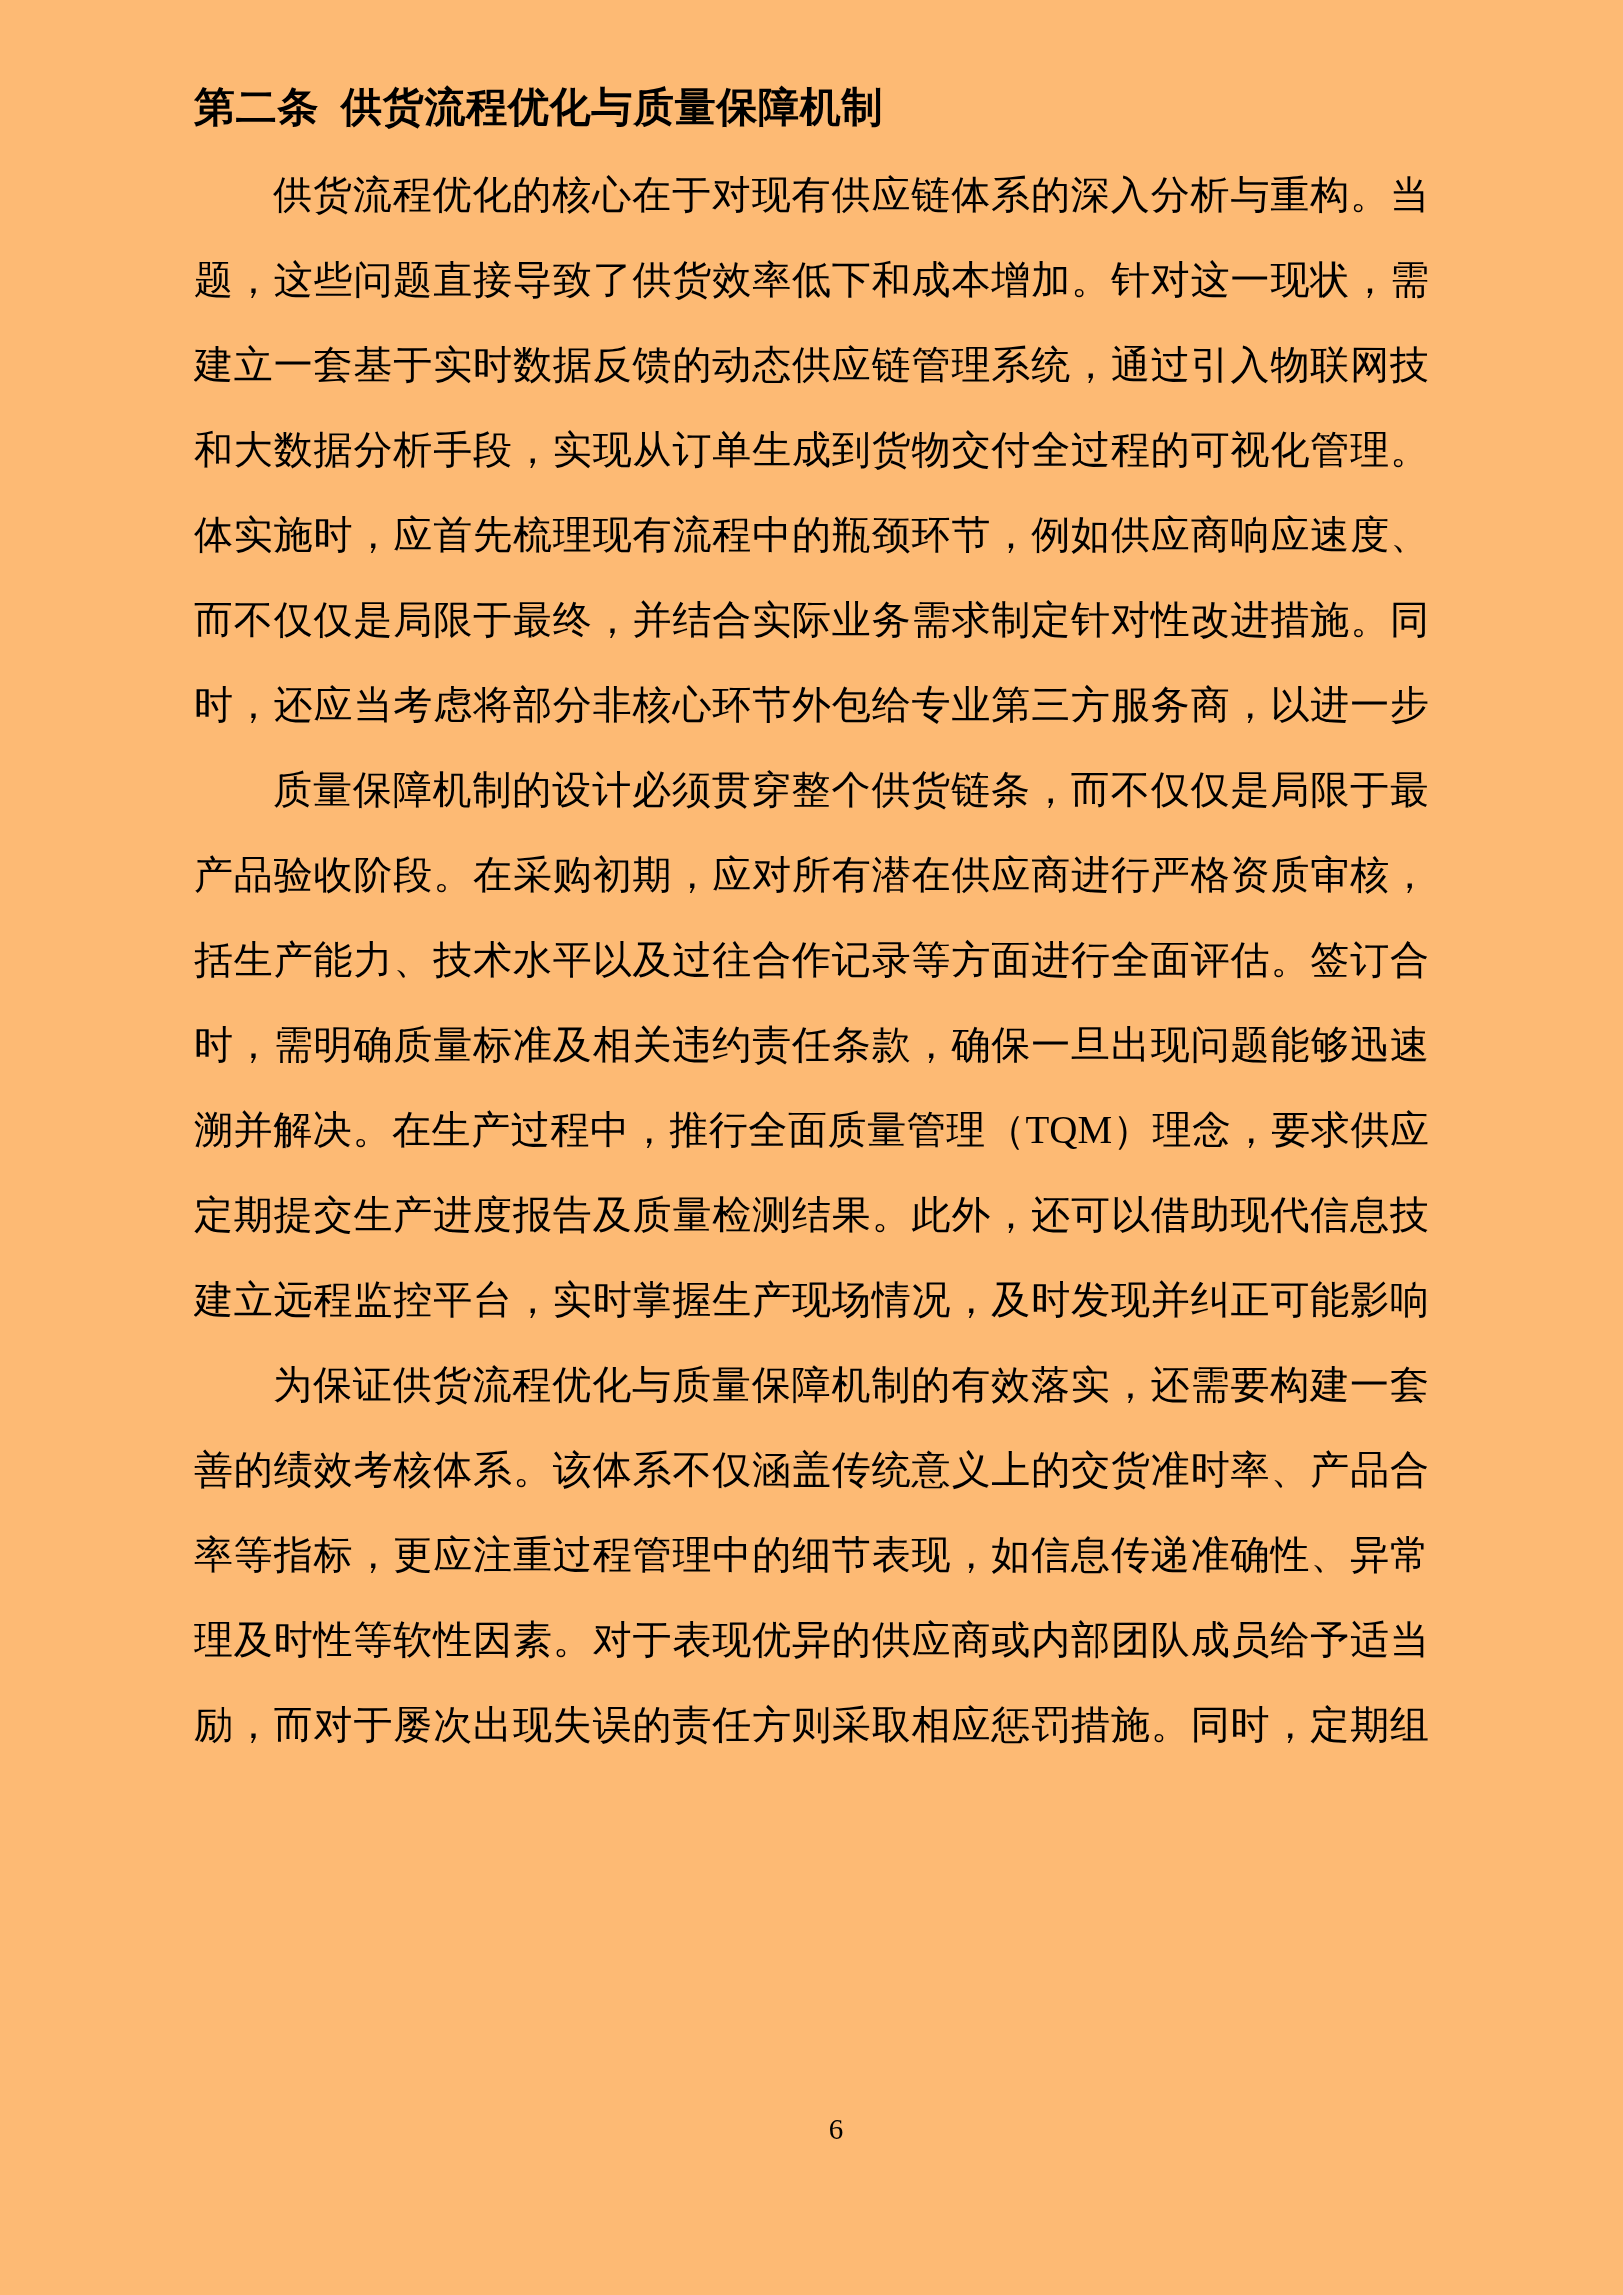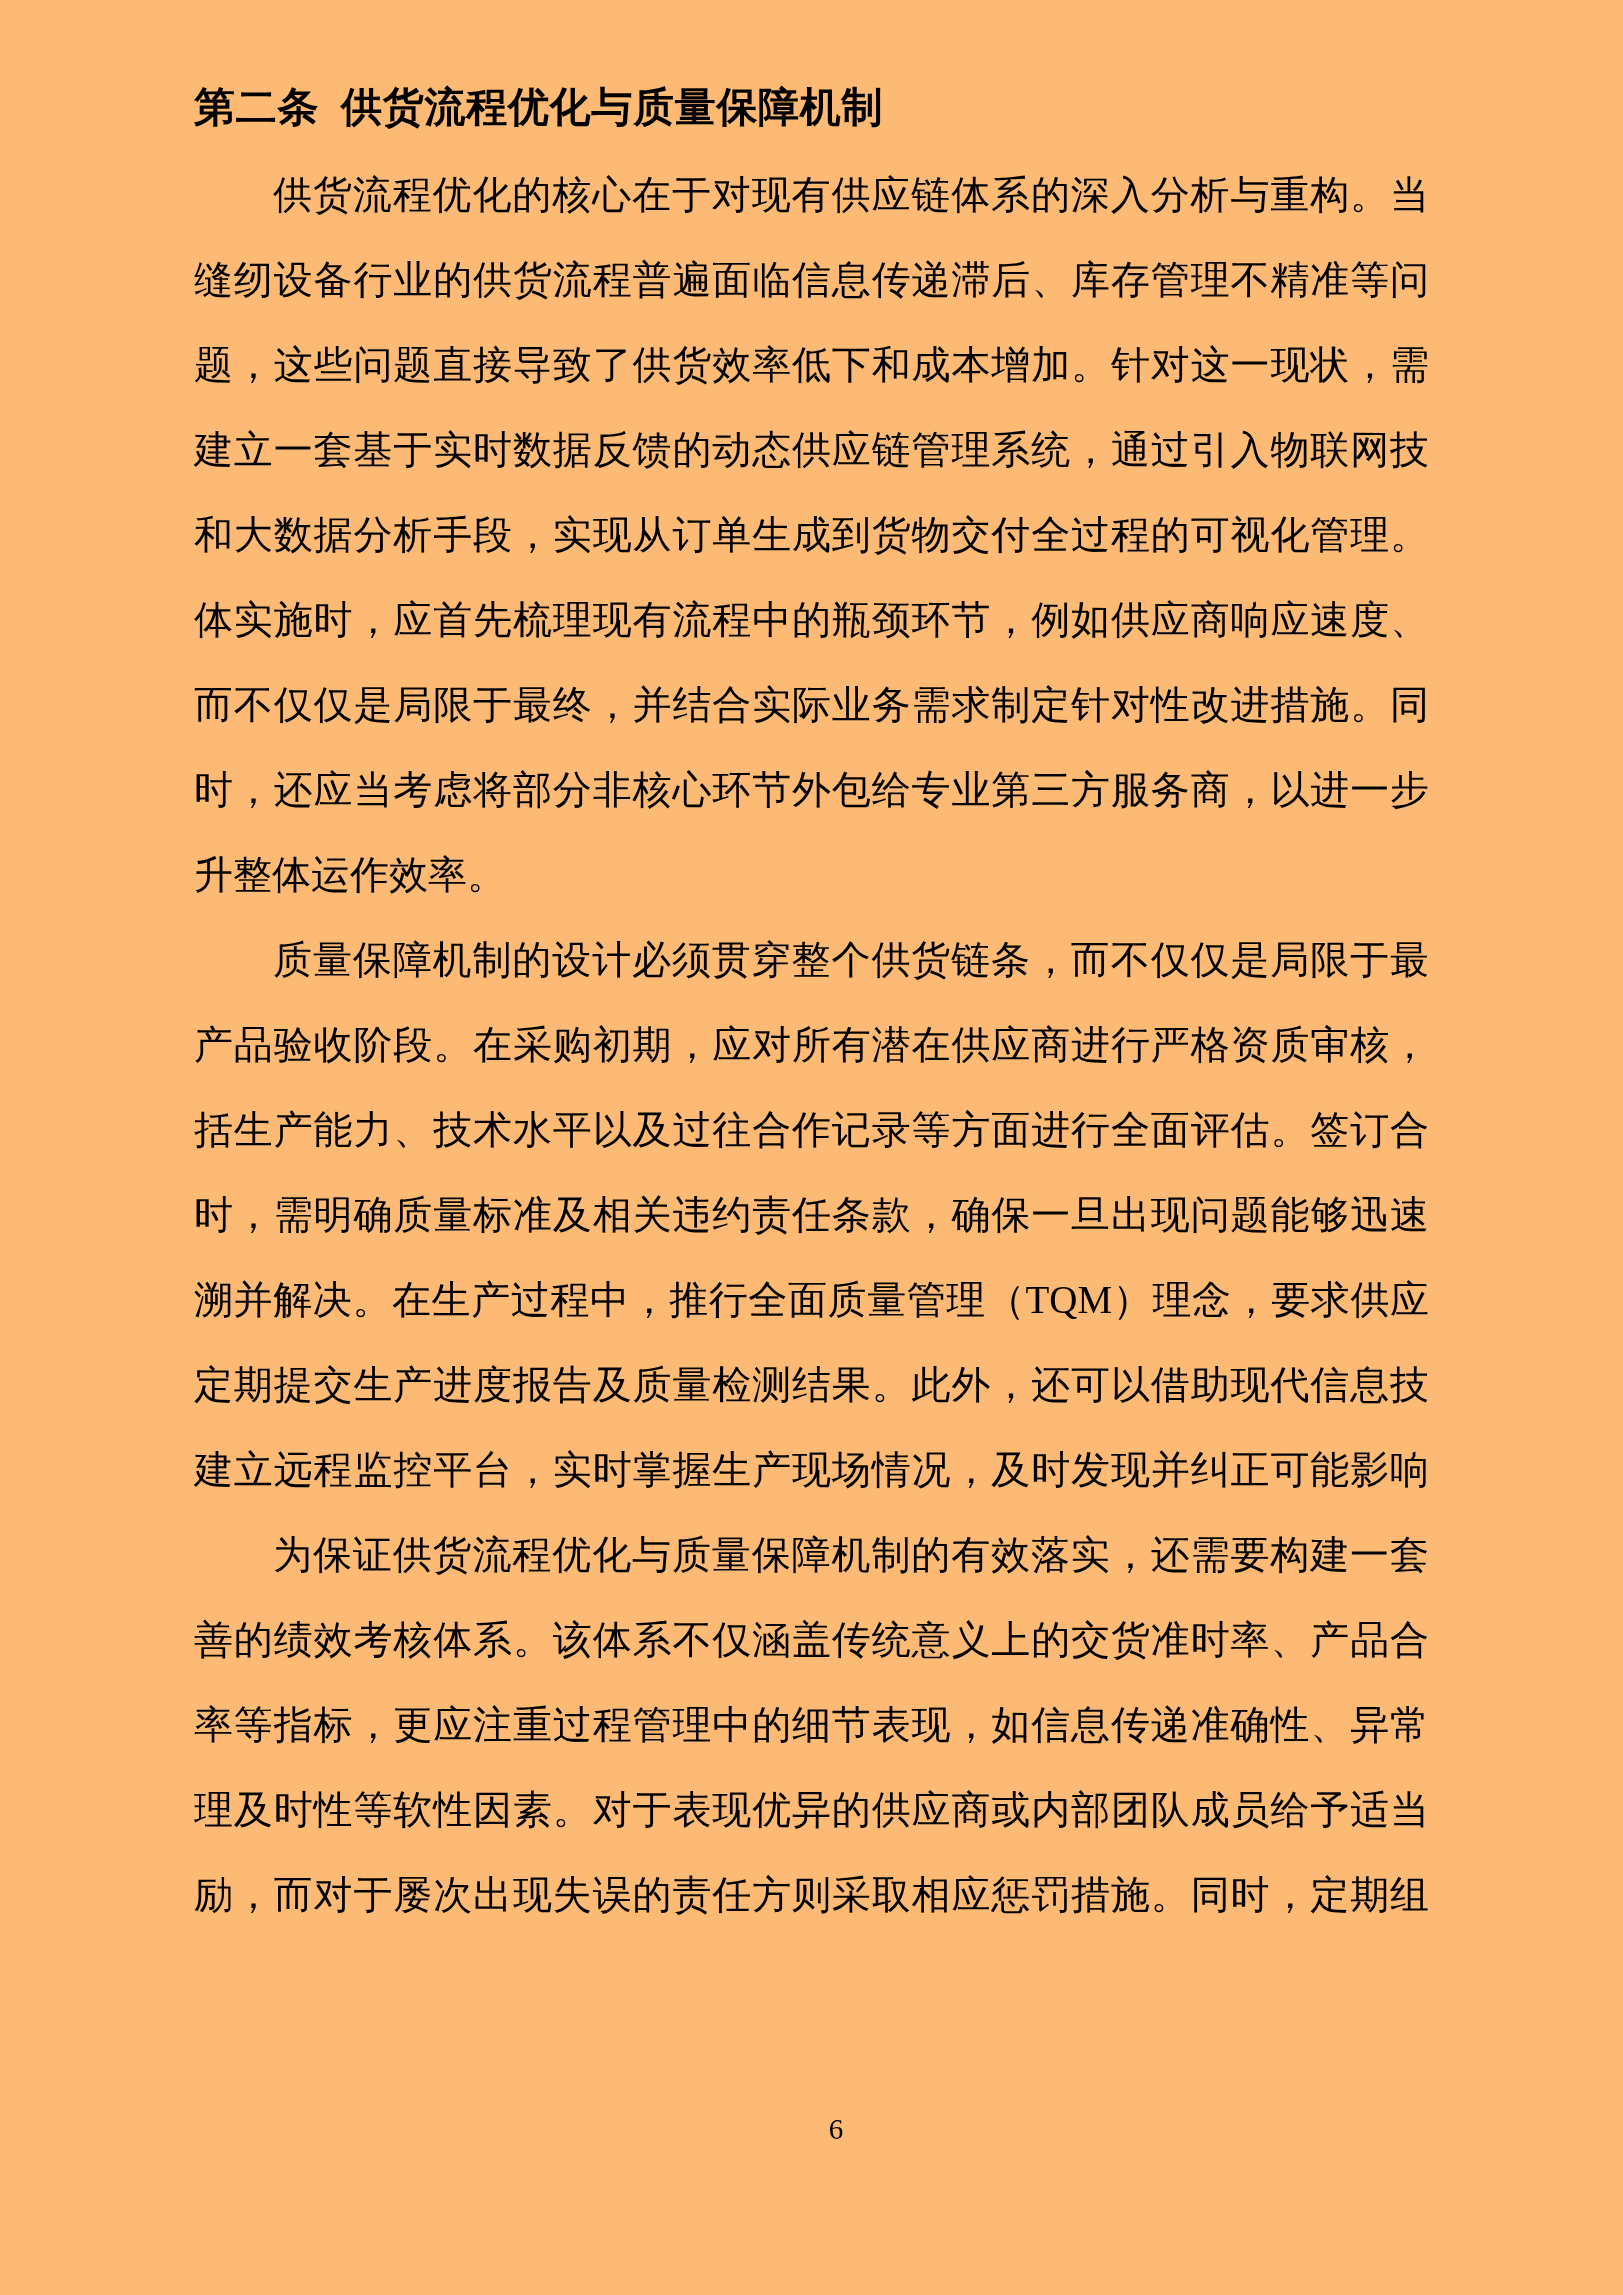--- a/index.html
+++ b/index.html
@@ -70,28 +70,26 @@
 
 <div class="page">
 
   <h1 class="heading">
     <span class="heading-number">第二条</span><span class="heading-title">供货流程优化与质量保障机制</span>
   </h1>
 
   <div class="body-text" id="body-text">
       <div class="para">
         <div class="line first">供货流程优化的核心在于对现有供应链体系的深入分析与重构。当前</div>
-        <div class="line">缝纫设备行业的供货流程普遍面临信息传递滞后、库存管理不精准等问</div>
         <div class="line">题，这些问题直接导致了供货效率低下和成本增加。针对这一现状，需要</div>
         <div class="line">建立一套基于实时数据反馈的动态供应链管理系统，通过引入物联网技术</div>
         <div class="line">和大数据分析手段，实现从订单生成到货物交付全过程的可视化管理。具</div>
         <div class="line">体实施时，应首先梳理现有流程中的瓶颈环节，例如供应商响应速度、物</div>
         <div class="line">而不仅仅是局限于最终，并结合实际业务需求制定针对性改进措施。同</div>
         <div class="line">时，还应当考虑将部分非核心环节外包给专业第三方服务商，以进一步提</div>
-        <div class="line last">升整体运作效率。</div>
       </div>
       <div class="para">
         <div class="line first">质量保障机制的设计必须贯穿整个供货链条，而不仅仅是局限于最终</div>
         <div class="line">产品验收阶段。在采购初期，应对所有潜在供应商进行严格资质审核，包</div>
         <div class="line">括生产能力、技术水平以及过往合作记录等方面进行全面评估。签订合同</div>
         <div class="line">时，需明确质量标准及相关违约责任条款，确保一旦出现问题能够迅速追</div>
         <div class="line">溯并解决。在生产过程中，推行全面质量管理（TQM）理念，要求供应商</div>
         <div class="line">定期提交生产进度报告及质量检测结果。此外，还可以借助现代信息技术</div>
         <div class="line">建立远程监控平台，实时掌握生产现场情况，及时发现并纠正可能影响产</div>
       </div>

